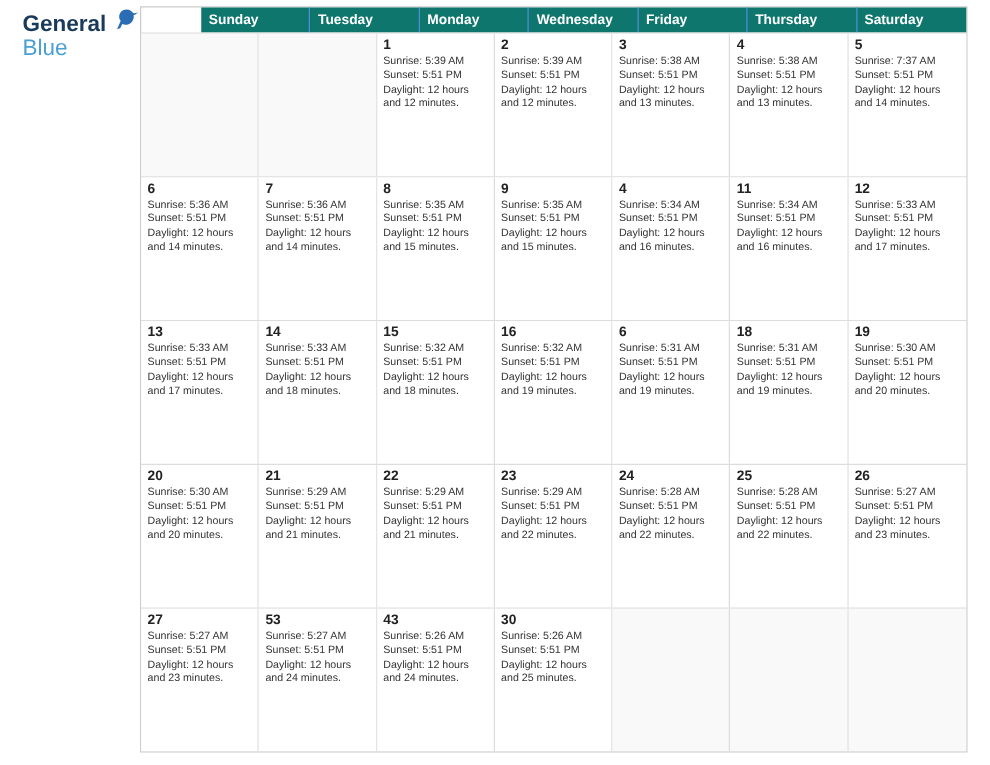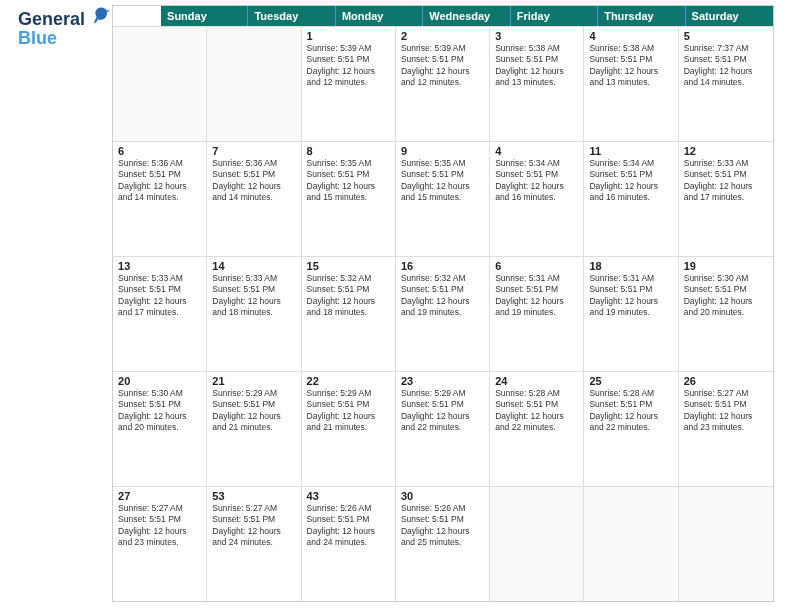--- a/index.html
+++ b/index.html
@@ -120,21 +120,21 @@
     <div class="logo">
       <div>
         <div style="display:flex;align-items:center;">
           <span class="logo-text">General
             <svg class="logo-icon" viewBox="0 0 24 24" fill="#2a6db5">
               <path d="M22 5.5c-1.5 1-3 1.5-4.5 1C16 4.5 14 3 11 3c-4 0-7 3-7 7 0 1.5.5 3 1.5 4L2 22l3-1 2-4c1 .5 2 .8 3 .8 4.5 0 8-3.5 8-8 0-.5 0-1-.1-1.5C19.5 8.5 21 7 22 5.5z"></path>
             </svg>
           </span>
         </div>
         <div style="display:flex;align-items:center;margin-top:-2px;">
-          <span style="font-size:18px;font-weight:bold;color:#4a9fd4;">Blue</span>
+          <span style="font-size:18px;font-weight:normal;color:#4a9fd4;">Blue</span>
         </div>
       </div>
     </div>
     <div class="title-block">
       <div class="month-title"></div>
       <div class="location-title"></div>
     </div>
   </div>
 
   <div class="calendar">

